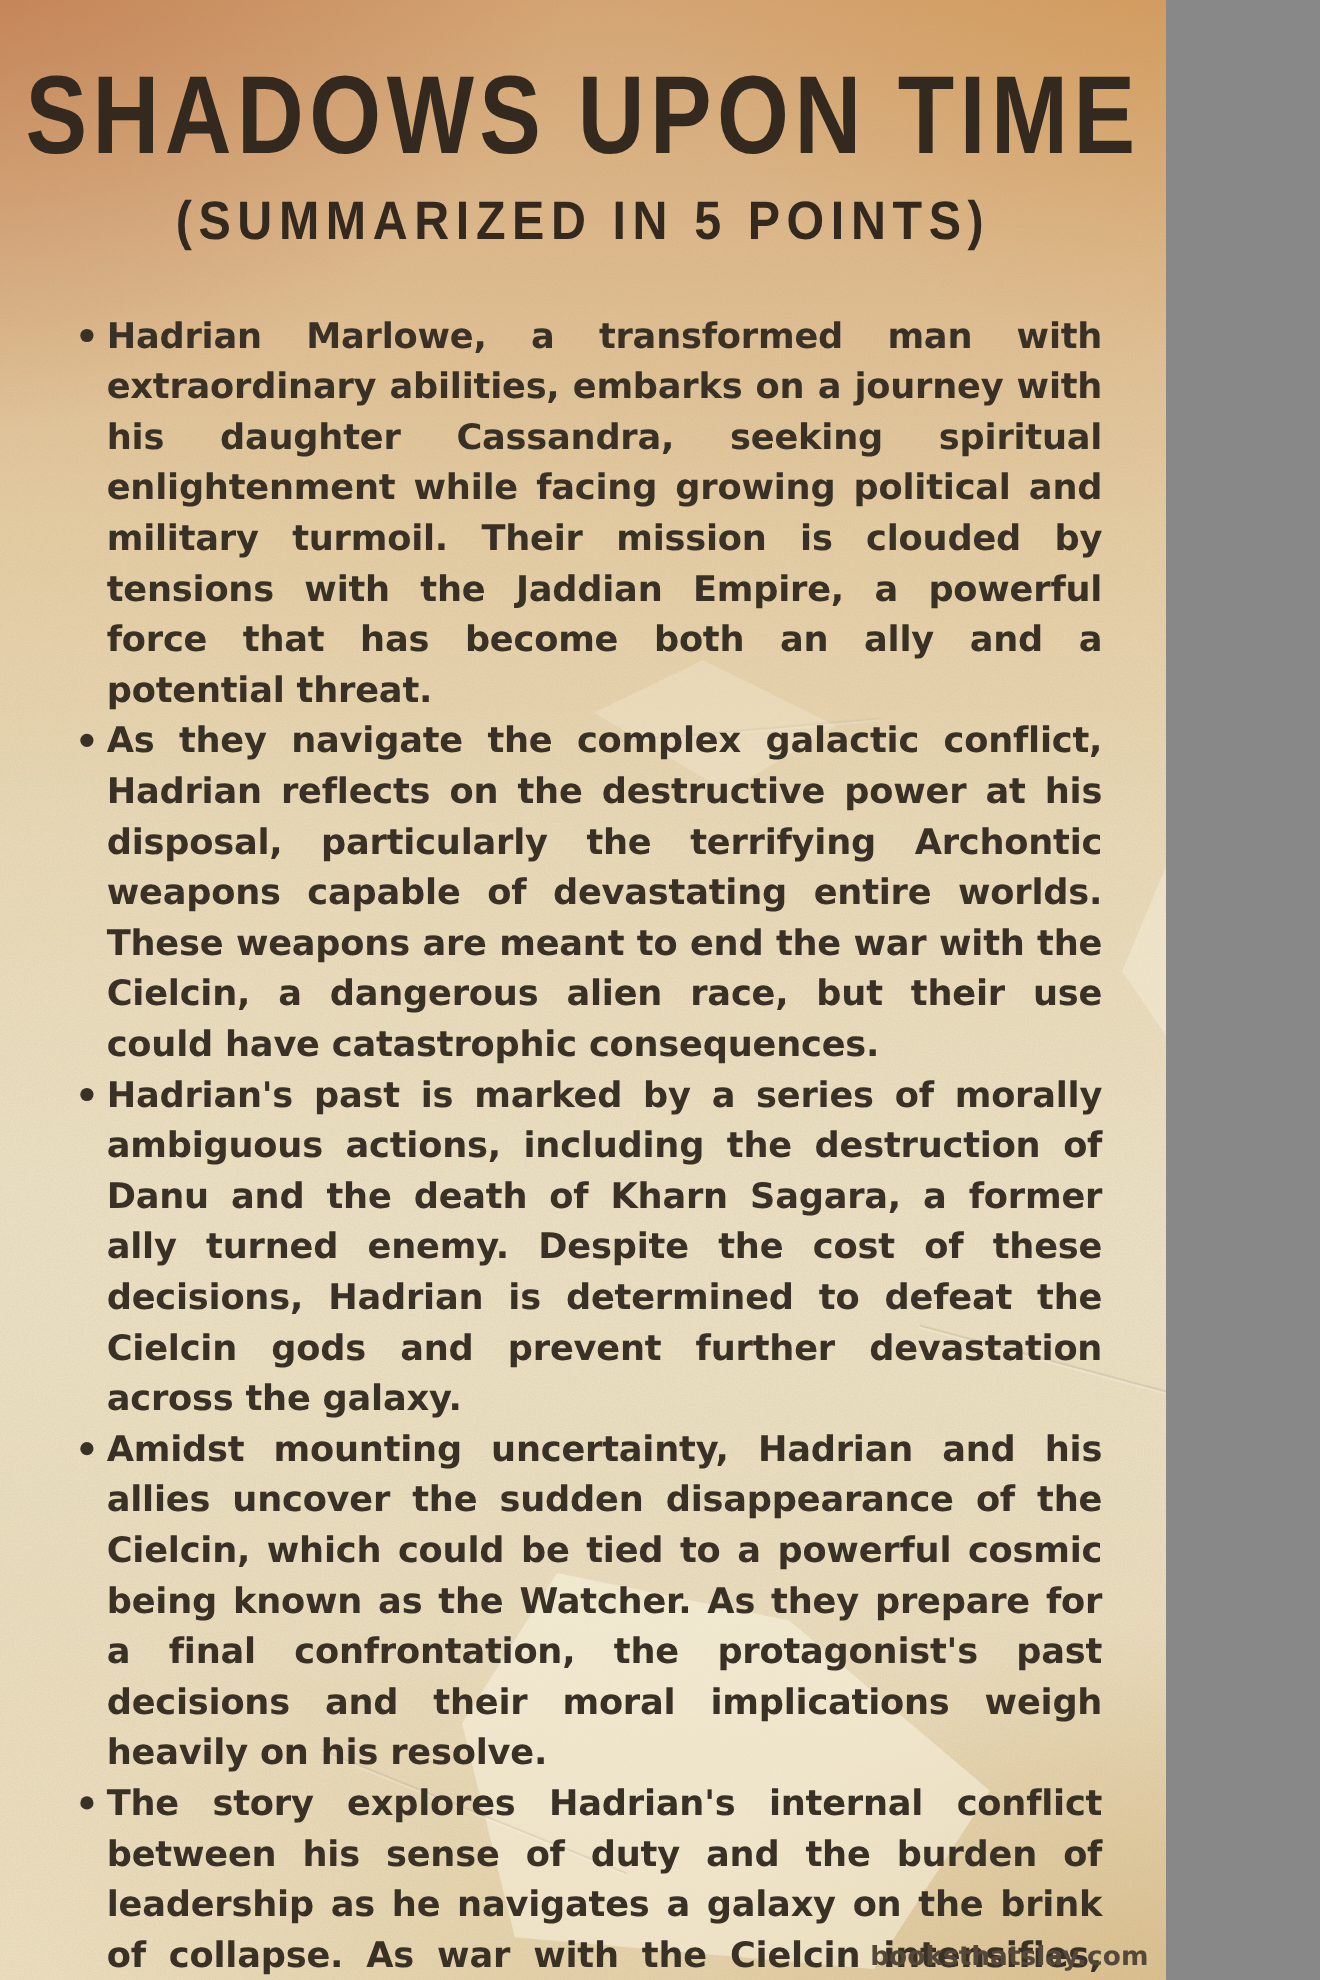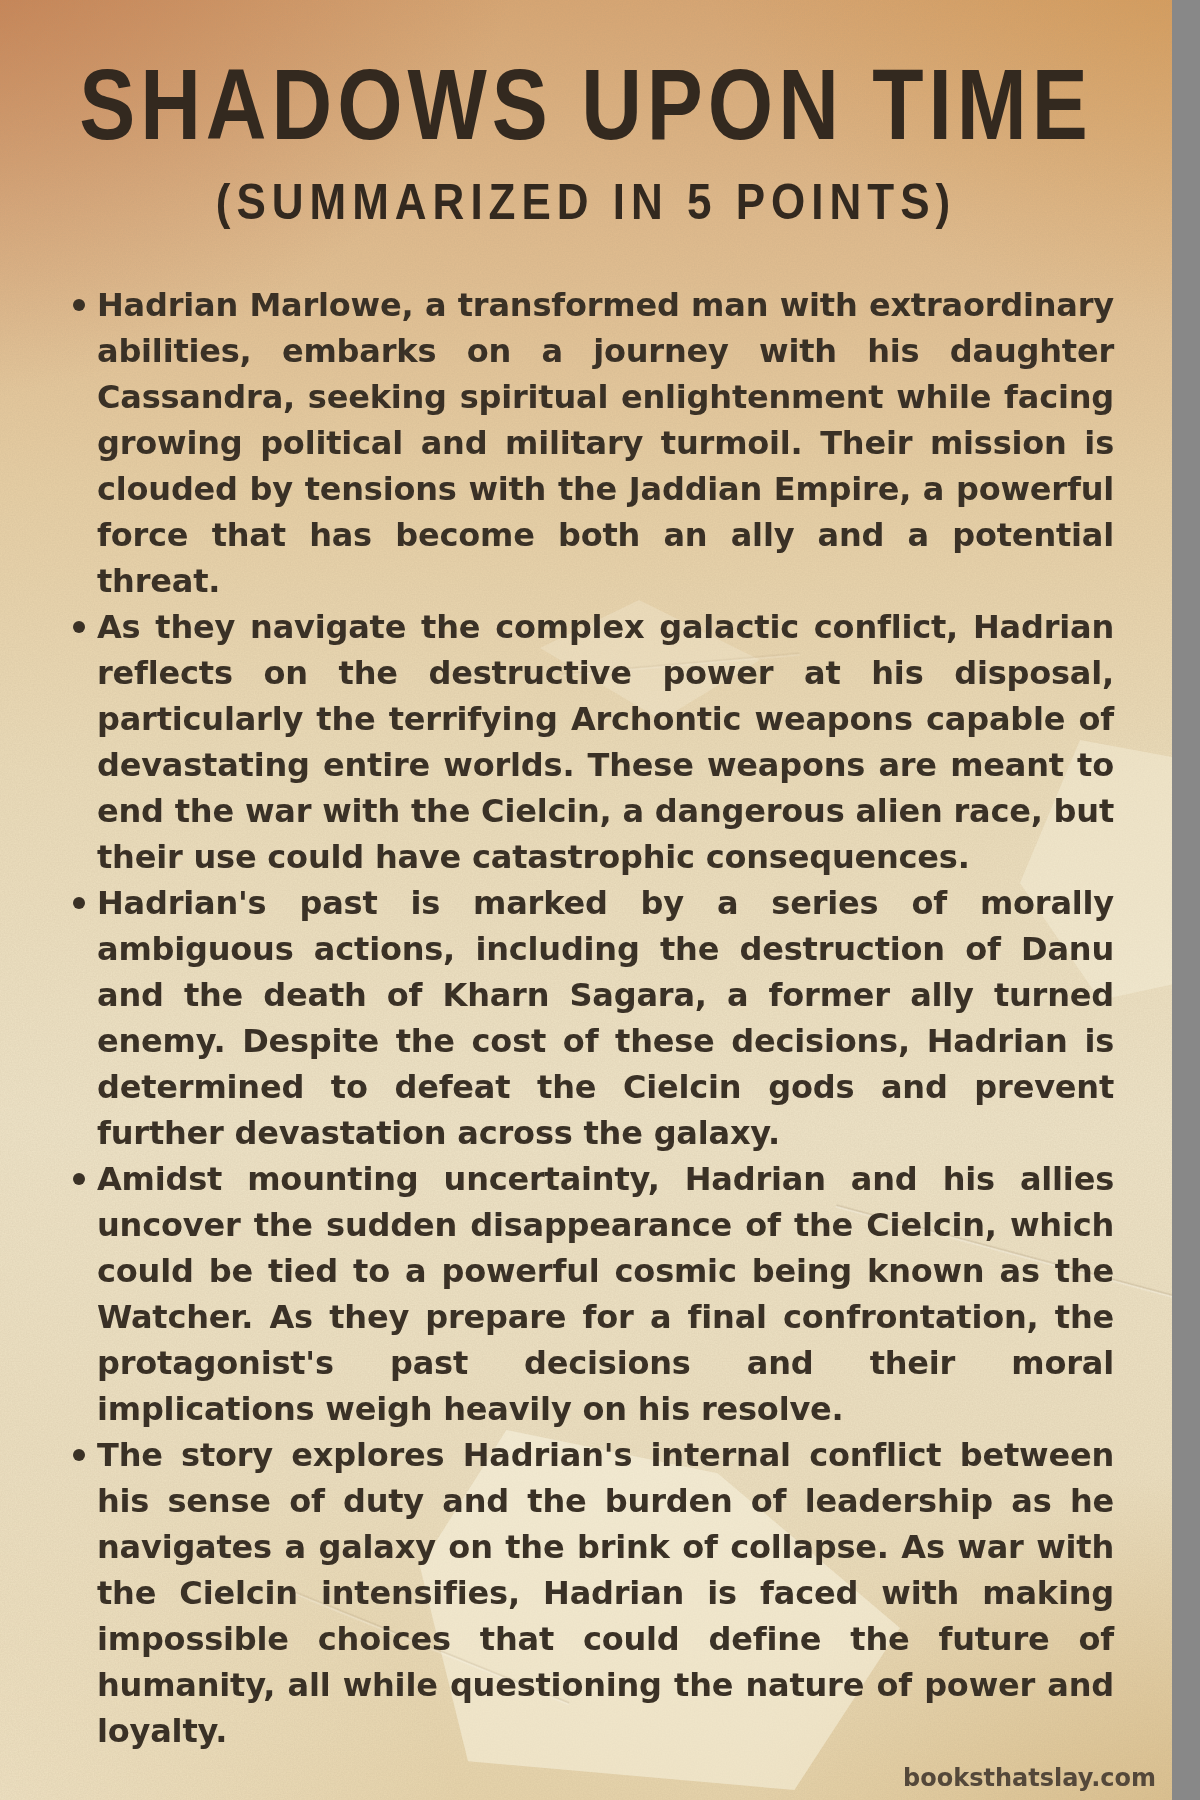--- a/index.html
+++ b/index.html
@@ -3,21 +3,21 @@
 <meta charset="utf-8">
 <style>
   * { margin: 0; padding: 0; box-sizing: border-box; }
   html, body { background: #888; }
   body {
     width: 1200px; height: 1800px;
     font-family: "DejaVu Sans", sans-serif;
   }
   .poster {
     position: relative;
-    width: 1172px; height: 1800px;
+    width: 1060px; height: 1800px;
     overflow: hidden;
     background:
       radial-gradient(1000px 820px at -8% -6%, rgba(172,78,40,0.50), rgba(172,78,40,0) 62%),
       radial-gradient(920px 680px at 108% -5%, rgba(210,138,48,0.42), rgba(210,138,48,0) 62%),
       radial-gradient(820px 620px at 106% 103%, rgba(196,152,84,0.38), rgba(196,152,84,0) 62%),
       radial-gradient(900px 720px at -6% 104%, rgba(248,242,224,0.55), rgba(248,242,224,0) 60%),
       linear-gradient(180deg, #d8a673 0%, #e0ba8c 12%, #e7cfa5 27%, #ebdcba 43%, #eee3c7 62%, #ecdfc0 82%, #e7d4ab 100%);
   }
   .grain { position: absolute; inset: 0; z-index: 1; pointer-events: none; }
 

